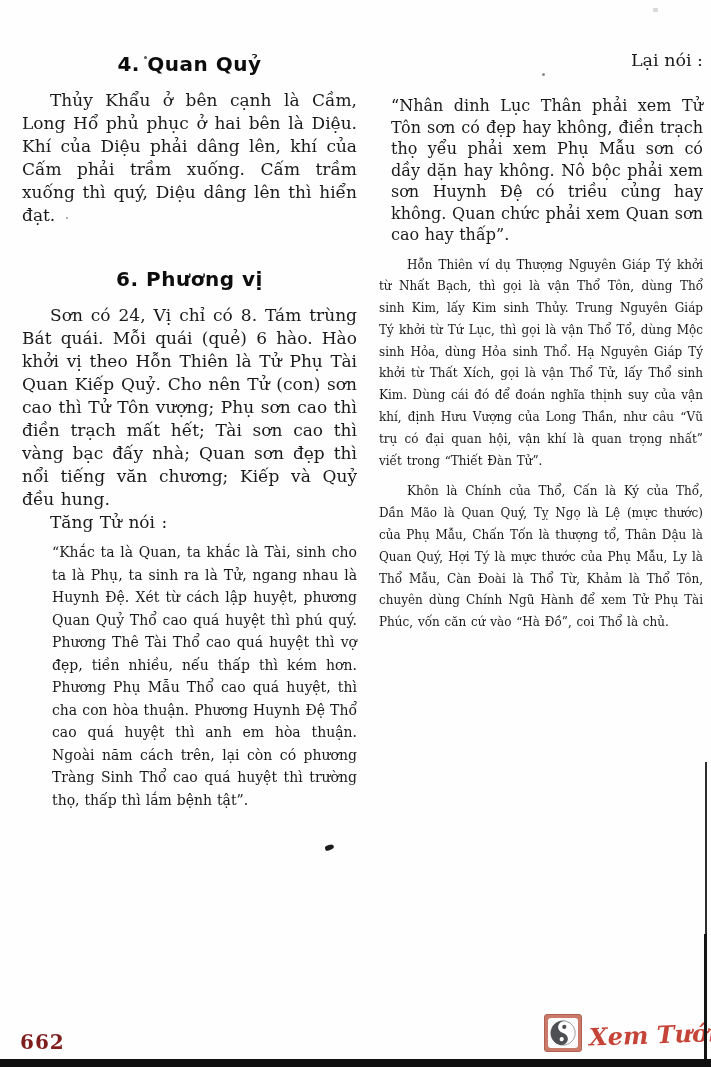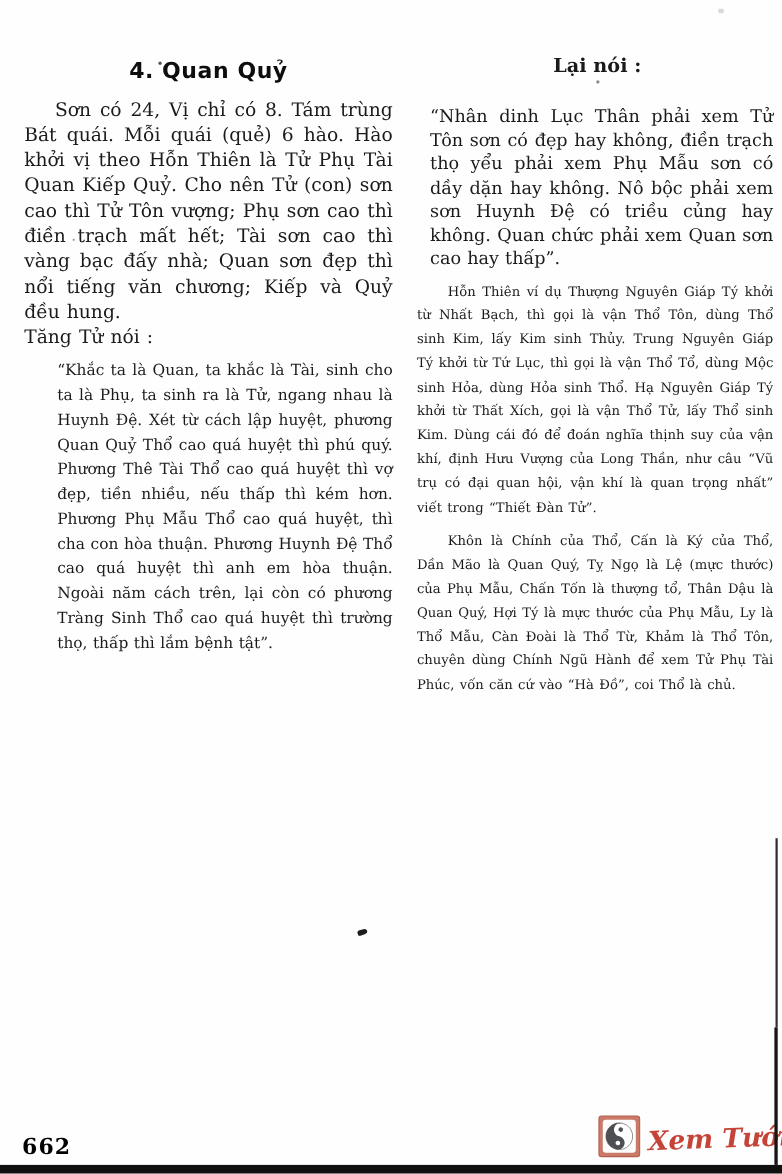--- a/index.html
+++ b/index.html
@@ -34,45 +34,45 @@
   h2.h5{margin:26px 0 13px 0;}
   h2.h6{margin:40px 0 13px 0;}
   p.body{
     font-size:17px;
     line-height:23px;
     text-align:justify;
     margin:0 0 0 0;
     word-spacing:1px;
   }
   p.indent{text-indent:28px;}
-  p.no-indent{text-indent:0;}
+  p.no-indent{text-indent:0;margin-left:28px;}
   .col.right p.body{font-size:12px;line-height:21.8px;}
   blockquote.q{
     margin:7px 0 0 30px;
     font-size:14px;
     line-height:22.5px;
     text-align:justify;
     word-spacing:0.5px;
   }
   .col.right blockquote.q{
     margin:25px 0 9px 12px;
     font-size:16px;
     line-height:21.5px;
   }
   p.lead{
     font-size:17.5px;
-    font-weight:bold;
+    font-weight:normal;
     margin:4px 0 8px 4px;
-    text-align:center;
+    text-align:right;
   }
   .col.right p.para{margin-top:9px;}
   
   .page-number{
     position:absolute;left:20px;top:1030px;
-    font-size:20px;font-weight:bold;color:#000000;
+    font-size:20px;font-weight:bold;color:#7f1d1d;
     letter-spacing:1px;
   }
   .watermark{
     position:absolute;left:544px;top:1014px;
     display:flex;align-items:center;
   }
   .wm-badge{
     width:38px;height:38px;border-radius:3px;
     background:#cb7a69;border:1px solid #b2604f;
     display:flex;align-items:center;justify-content:center;
@@ -104,21 +104,23 @@
 </head>
 <body>
 
 <div class="page">
 
   <div class="columns">
 
     <div class="col left">
       <h2 class="sect h4">4. Quan Quỷ</h2>
 
+      <p class="body indent">Thủy Khẩu ở bên cạnh là Cầm, Long Hổ phủ phục ở hai bên là Diệu. Khí của Diệu phải dâng lên, khí của Cấm phải trầm xuống. Cấm trầm xuống thì quý, Diệu dâng lên thì hiển đạt.</p>
 
+      <h2 class="sect h6">6. Phương vị</h2>
       <p class="body indent">Sơn có 24, Vị chỉ có 8. Tám trùng Bát quái. Mỗi quái (quẻ) 6 hào. Hào khởi vị theo Hỗn Thiên là Tử Phụ Tài Quan Kiếp Quỷ. Cho nên Tử (con) sơn cao thì Tử Tôn vượng; Phụ sơn cao thì điền trạch mất hết; Tài sơn cao thì vàng bạc đấy nhà; Quan sơn đẹp thì nổi tiếng văn chương; Kiếp và Quỷ đều hung.</p>
       <p class="body no-indent">Tăng Tử nói :</p>
       <blockquote class="q">“Khắc ta là Quan, ta khắc là Tài, sinh cho ta là Phụ, ta sinh ra là Tử, ngang nhau là Huynh Đệ. Xét từ cách lập huyệt, phương Quan Quỷ Thổ cao quá huyệt thì phú quý. Phương Thê Tài Thổ cao quá huyệt thì vợ đẹp, tiền nhiều, nếu thấp thì kém hơn. Phương Phụ Mẫu Thổ cao quá huyệt, thì cha con hòa thuận. Phương Huynh Đệ Thổ cao quá huyệt thì anh em hòa thuận. Ngoài năm cách trên, lại còn có phương Tràng Sinh Thổ cao quá huyệt thì trường thọ, thấp thì lắm bệnh tật”.</blockquote>
     </div>
 
     <div class="col right">
       <p class="lead">Lại nói :</p>
       <blockquote class="q">“Nhân dinh Lục Thân phải xem Tử Tôn sơn có đẹp hay không, điền trạch thọ yểu phải xem Phụ Mẫu sơn có dầy dặn hay không. Nô bộc phải xem sơn Huynh Đệ có triều củng hay không. Quan chức phải xem Quan sơn cao hay thấp”.</blockquote>
       <p class="body indent para">Hỗn Thiên ví dụ Thượng Nguyên Giáp Tý khởi từ Nhất Bạch, thì gọi là vận Thổ Tôn, dùng Thổ sinh Kim, lấy Kim sinh Thủy. Trung Nguyên Giáp Tý khởi từ Tứ Lục, thì gọi là vận Thổ Tổ, dùng Mộc sinh Hỏa, dùng Hỏa sinh Thổ. Hạ Nguyên Giáp Tý khởi từ Thất Xích, gọi là vận Thổ Tử, lấy Thổ sinh Kim. Dùng cái đó để đoán nghĩa thịnh suy của vận khí, định Hưu Vượng của Long Thần, như câu “Vũ trụ có đại quan hội, vận khí là quan trọng nhất” viết trong “Thiết Đàn Tử”.</p>
       <p class="body indent para">Khôn là Chính của Thổ, Cấn là Ký của Thổ, Dần Mão là Quan Quý, Tỵ Ngọ là Lệ (mực thước) của Phụ Mẫu, Chấn Tốn là thượng tổ, Thân Dậu là Quan Quý, Hợi Tý là mực thước của Phụ Mẫu, Ly là Thổ Mẫu, Càn Đoài là Thổ Từ, Khảm là Thổ Tôn, chuyên dùng Chính Ngũ Hành để xem Tử Phụ Tài Phúc, vốn căn cứ vào “Hà Đồ”, coi Thổ là chủ.</p>

